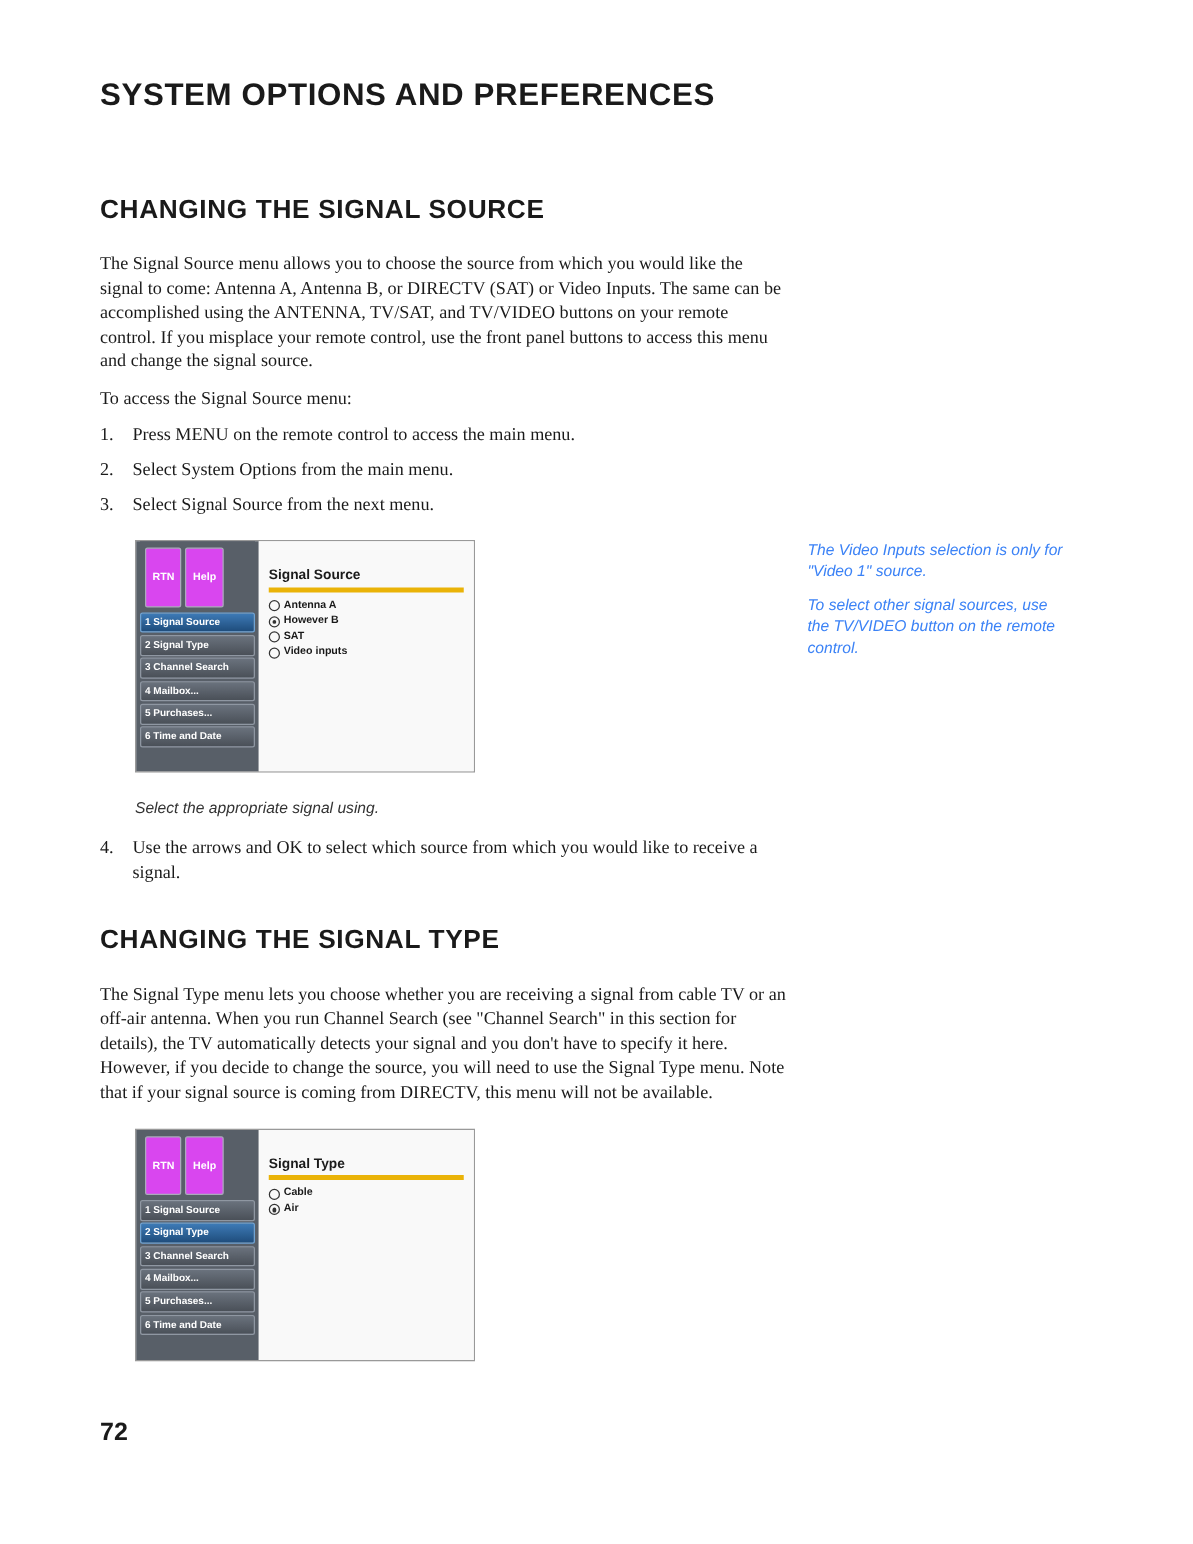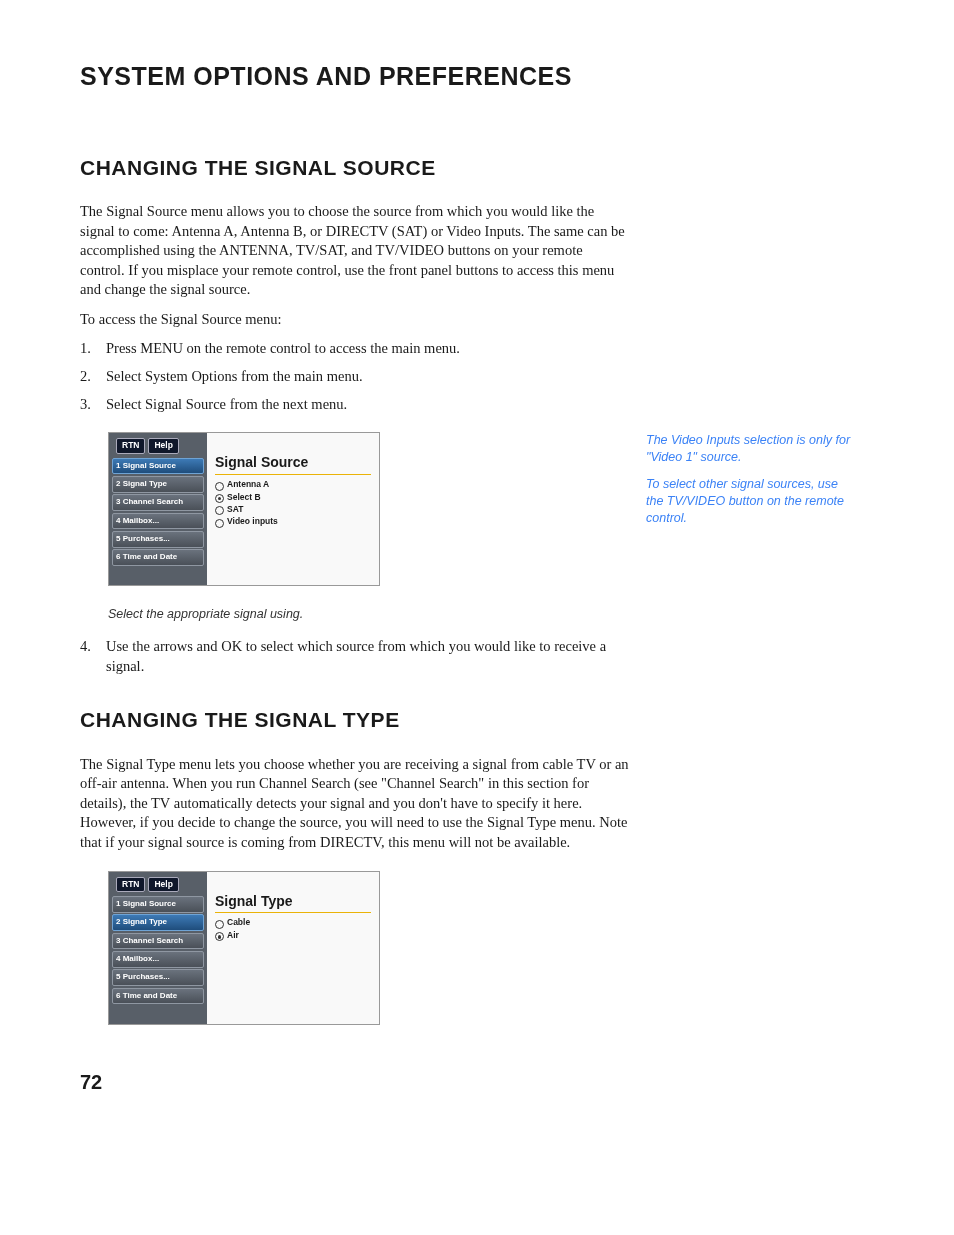--- a/index.html
+++ b/index.html
@@ -71,23 +71,23 @@
     display: flex;
     gap: 3px;
     padding: 5px 4px 4px 4px;
     background: #585f68;
   }
   .shot-tab {
     font-family: Arial, sans-serif;
     font-size: 8.5px;
     font-weight: bold;
     color: white;
-    background: #0f172a;
+    background: #d946ef;
     border: 1px solid #aab;
-    padding: 1px 5px;
+    padding: 17px 5px;
     border-radius: 2px;
   }
   .shot-sidebar {
     width: 92px;
     background: #585f68;
     padding: 0 3px 18px 3px;
     display: flex;
     flex-direction: column;
   }
   .shot-side-item {
@@ -106,23 +106,23 @@
     background: linear-gradient(#3d7ab6, #1f4d7c);
     border-color: #6fa3d4;
   }
   .shot-main {
     flex: 1;
     background: #f9f9f9;
     padding: 6px 8px;
   }
   .shot-title {
     font-family: Arial, sans-serif;
-    font-size: 14px;
+    font-size: 11px;
     font-weight: bold;
-    border-bottom: 1px solid #eab308;
+    border-bottom: 4px solid #eab308;
     padding-bottom: 2px;
     margin-bottom: 4px;
   }
   .shot-radio-row {
     display: flex;
     align-items: flex-end;
     gap: 3px;
     font-family: Arial, sans-serif;
     font-size: 8.5px;
     font-weight: bold;
@@ -220,21 +220,21 @@
         </div>
         <div class="shot-main">
           <div style="height:14px"></div>
           <div class="shot-title">Signal Source</div>
           <div class="shot-radio-row">
               <span class="radio-circle"></span>
               <span>Antenna A</span>
             </div>
           <div class="shot-radio-row">
               <span class="radio-circle filled"></span>
-              <span>Select B</span>
+              <span>However B</span>
             </div>
           <div class="shot-radio-row">
               <span class="radio-circle"></span>
               <span>SAT</span>
             </div>
           <div class="shot-radio-row">
               <span class="radio-circle"></span>
               <span>Video inputs</span>
             </div>
         </div>

